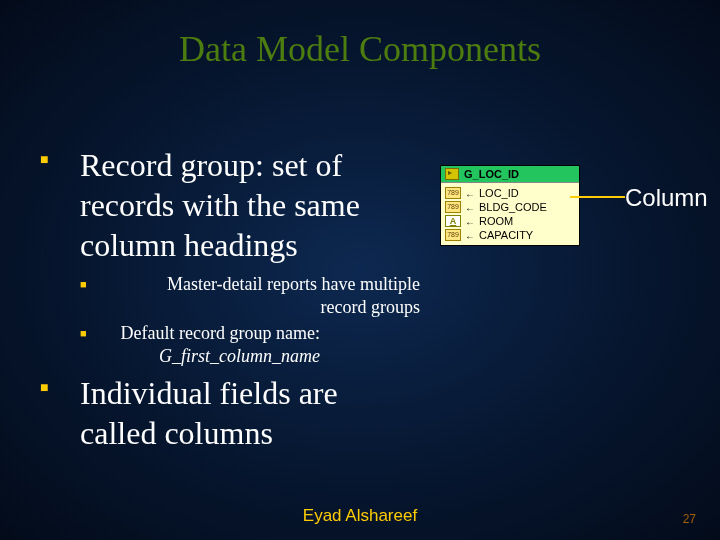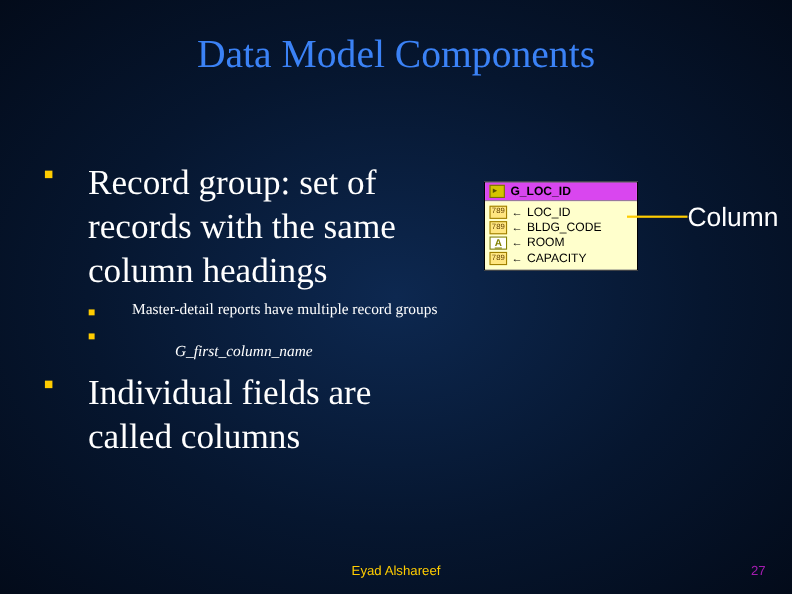--- a/index.html
+++ b/index.html
@@ -9,21 +9,21 @@
     background: radial-gradient(ellipse at center, #0d2850 0%, #06162f 55%, #030b1a 100%);
     font-family: "Times New Roman", Times, serif;
     color: #fff;
     position: relative;
     overflow: hidden;
   }
   .title {
     text-align: center;
     font-size: 36px;
     font-weight: normal;
-    color: #3b82f6;
+    color: #4d7c0f;
     position: absolute;
     top: 28px;
     left: 0;
     right: 0;
   }
   .content {
     position: absolute;
     top: 145px;
     left: 40px;
     width: 380px;
@@ -57,21 +57,21 @@
     font-size: 11px;
     width: 40px;
     flex-shrink: 0;
     padding-left: 0;
     padding-top: 5px;
   }
   .lvl2-wrap {
     margin-left: 40px;
   }
   .lvl2 > li > .txt {
-    font-size: 14px;
+    font-size: 18px;
     line-height: 1.25;
     text-align: right;
   }
   .italic { font-style: italic; margin-left: 39px; }
 
   .figure {
     position: absolute;
     top: 165px;
     left: 440px;
     width: 140px;
@@ -79,21 +79,21 @@
     border: 1px solid #000;
     font-family: Arial, sans-serif;
     font-size: 12px;
     color: #000;
   }
   .fig-header {
     display: flex;
     align-items: center;
     padding: 2px 4px;
     border-bottom: 1px solid #888;
-    background: #d946ef;
+    background: #22c55e;
   }
   .fig-header-icon {
     width: 14px; height: 12px;
     background: #d4c400;
     border: 1px solid #7a7000;
     margin-right: 5px;
     position: relative;
     flex-shrink: 0;
   }
   .fig-header-icon::before {
@@ -165,30 +165,30 @@
     height: 2px;
     background: #ffcc00;
   }
 
   .footer-author {
     position: absolute;
     bottom: 14px;
     left: 0;
     right: 0;
     text-align: center;
-    font-size: 12px;
+    font-size: 17px;
     color: #ffcc00;
     font-family: Arial, sans-serif;
   }
   .footer-page {
     position: absolute;
     bottom: 14px;
     right: 24px;
     font-size: 12px;
-    color: #a21caf;
+    color: #a16207;
     font-family: Arial, sans-serif;
   }
 </style>
 </head>
 <body>
 
 <h1 class="title">Data Model Components</h1>
 
 <div class="content">
   <ul class="lvl1">
@@ -199,20 +199,21 @@
   </ul>
   <div class="lvl2-wrap">
     <ul class="lvl2">
       <li>
         <span class="bullet">■</span>
         <span class="txt">Master-detail reports have multiple record groups</span>
       </li>
       <li>
         <span class="bullet">■</span>
         <span class="txt">
+          <span>Default record group name:</span>
           <br>
           <span class="italic">G_first_column_name</span>
         </span>
       </li>
     </ul>
   </div>
   <ul class="lvl1">
     <li>
       <span class="bullet">■</span>
       <span class="txt">Individual fields are called columns</span>

